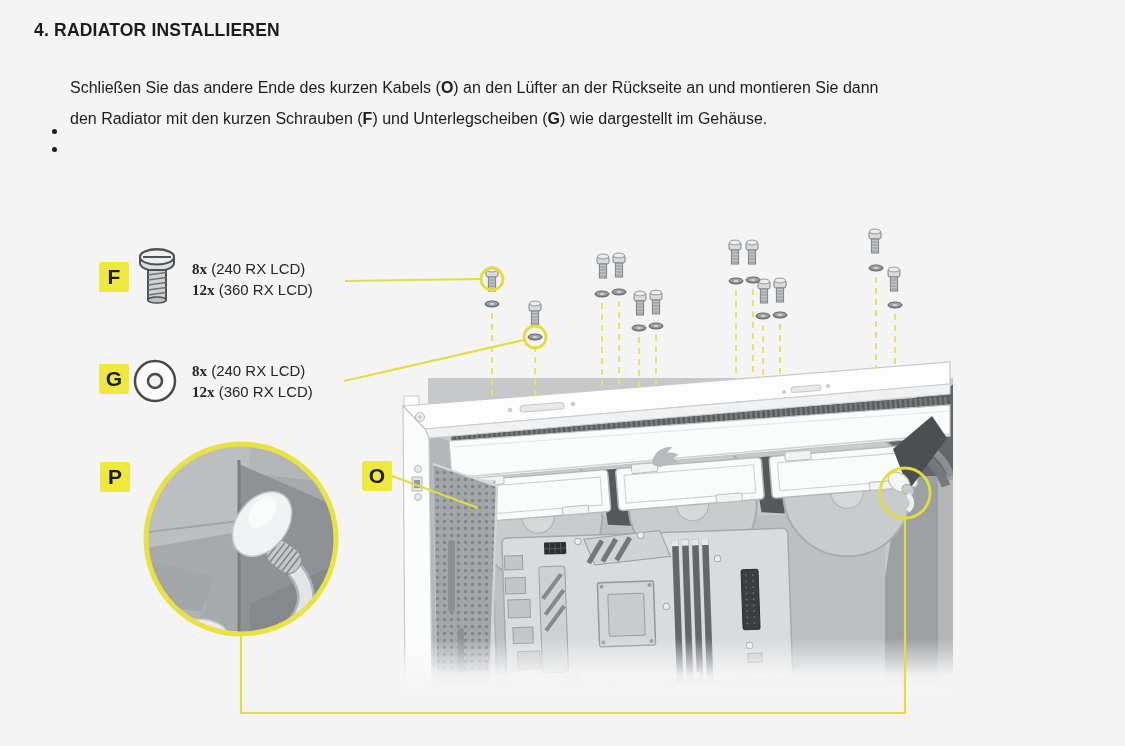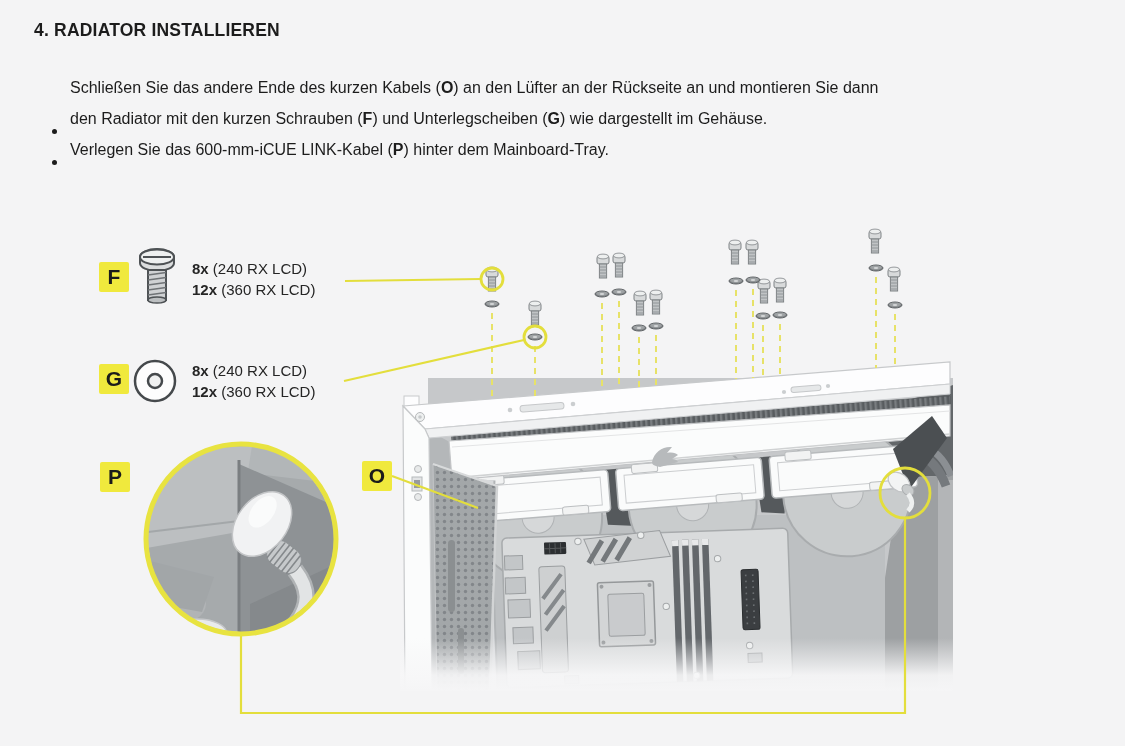--- a/index.html
+++ b/index.html
@@ -12,38 +12,37 @@
   .bullet-text b{font-weight:bold;}
   .tag{position:absolute;width:30px;height:30px;background:#f0e93d;color:#1b1b1b;
        display:flex;align-items:center;justify-content:center;
        font-size:21px;font-weight:bold;border-radius:2px;}
   #tag-f{left:99px;top:262px;} #tag-g{left:99px;top:364px;}
   #tag-p{left:100px;top:462px;} #tag-o{left:362px;top:461px;}
   .legend-icon{position:absolute;}
   #screw-ic{left:138px;top:247px;} #washer-ic{left:132px;top:358px;}
   .qty{position:absolute;font-size:15px;line-height:20.5px;color:#252525;white-space:nowrap;}
   #qty-f{left:192px;top:259px;} #qty-g{left:192px;top:361px;}
-  .qty b{font-weight:bold;}
+  .qty b{font-weight:bold;font-family:Liberation Serif, serif;}
   svg.diagram{position:absolute;left:0;top:0;width:1125px;height:746px;}
 </style>
 </head>
 <body>
 
 <div class="page">
 
   <div class="title">4. RADIATOR INSTALLIEREN</div>
 
   <div class="bullets">
     <div class="bullet-row">
       <div class="bullet-dot"></div>
       <div class="bullet-text"><span>Schließen Sie das andere Ende des kurzen Kabels (</span><b>O</b><span>) an den Lüfter an der Rückseite an und montieren Sie dann</span><br><span>den Radiator mit den kurzen Schrauben (</span><b>F</b><span>) und Unterlegscheiben (</span><b>G</b><span>) wie dargestellt im Gehäuse.</span></div>
     </div>
     <div class="bullet-row">
       <div class="bullet-dot"></div>
-      <div class="bullet-text"><span>Verlegen Sie das 600-mm-iCUE LINK-Kabel (</span><b>P</b><span>) hinter dem Mainboard-Tray.</span></div>
     </div>
   </div>
 
   <svg class="diagram" viewBox="0 0 1125 746">
     <defs>
       <clipPath id="caseClip">
           <rect x="400" y="350" width="553" height="341"></rect>
         </clipPath>
       <clipPath id="detailClip">
           <circle cx="241" cy="539" r="93"></circle>

